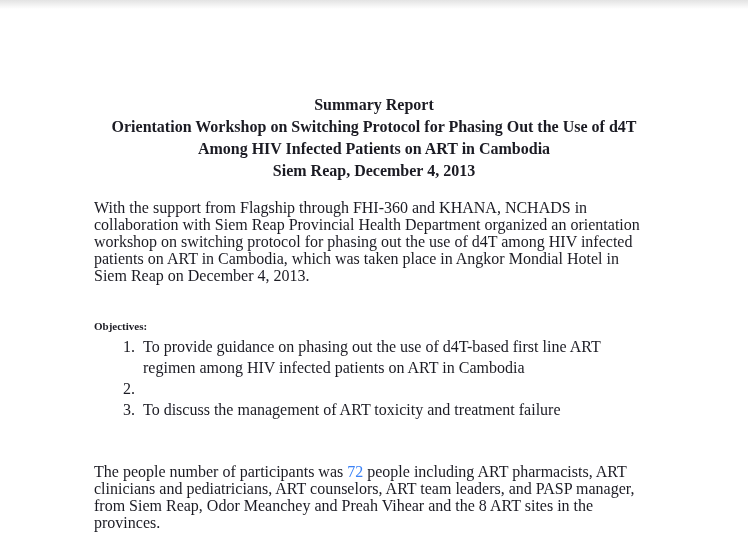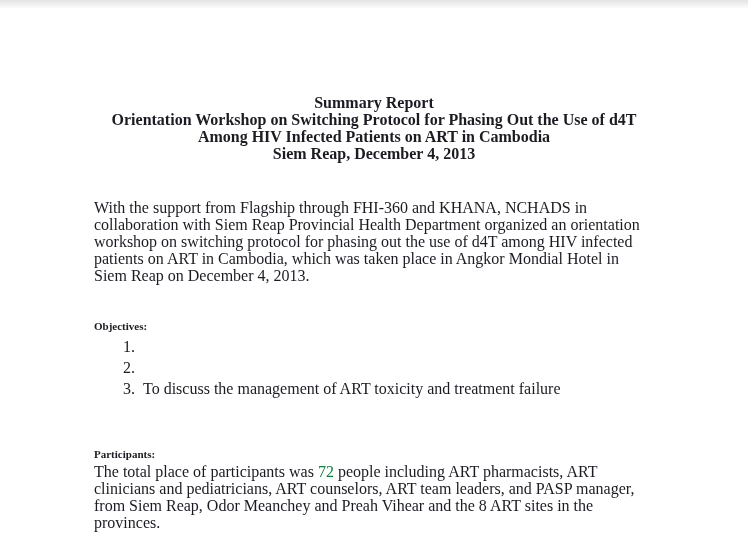--- a/index.html
+++ b/index.html
@@ -18,21 +18,21 @@
     width: 748px; height: 9px;
     background: linear-gradient(#e3e3e3, #ffffff);
   }
   .title-block {
     position: absolute;
     top: 94px; left: 94px;
     width: 560px;
     text-align: center;
     font-weight: bold;
     font-size: 16px;
-    line-height: 17px;
+    line-height: 22px;
     white-space: pre-line;
   }
   .para {
     position: absolute;
     left: 94px;
     width: 644px;
     font-size: 16px;
     line-height: 17px;
     white-space: pre-line;
   }
@@ -52,21 +52,21 @@
     margin: 0; padding: 0;
     list-style: none;
     font-size: 16px;
     line-height: 21px;
   }
   .objectives-list li { display: flex; align-items: flex-start; }
   .num { flex: 0 0 auto; width: 20px; margin-left: 29px; }
   .itext { flex: 0 1 auto; white-space: pre-line; }
   .participants-heading { top: 444px; }
   .participants { top: 463px; }
-  .count { color: #15803d; }
+  .count { color: #3b82f6; }
 </style>
 </head>
 <body>
 
 <div class="screen">
   <div class="top-edge"></div>
 
   <div class="title-block">Summary Report
 Orientation Workshop on Switching Protocol for Phasing Out the Use of d4T
 Among HIV Infected Patients on ART in Cambodia
@@ -76,29 +76,30 @@
 collaboration with Siem Reap Provincial Health Department organized an orientation
 workshop on switching protocol for phasing out the use of d4T among HIV infected
 patients on ART in Cambodia, which was taken place in Angkor Mondial Hotel in
 Siem Reap on December 4, 2013.</div>
 
   <div class="heading objectives-heading">Objectives:</div>
 
   <ol class="objectives-list">
     <li>
         <span class="num">1.</span>
+        <span class="itext">To provide guidance on phasing out the use of d4T-based first line ART
+regimen among HIV infected patients on ART in Cambodia</span>
       </li>
     <li>
         <span class="num">2.</span>
       </li>
     <li>
         <span class="num">3.</span>
         <span class="itext">To discuss the management of ART toxicity and treatment failure</span>
       </li>
   </ol>
 
-  <div class="heading participants-heading">Participants:</div>
 
-  <div class="para participants"><span>The total place of participants was </span><span class="count">72</span><span> people including ART pharmacists, ART
+  <div class="para participants"><span>The people number of participants was </span><span class="count">72</span><span> people including ART pharmacists, ART
 clinicians and pediatricians, ART counselors, ART team leaders, and PASP manager,
 from Siem Reap, Odor Meanchey and Preah Vihear and the 8 ART sites in the
 provinces.</span></div>
 </div>
 
 </body></html>

